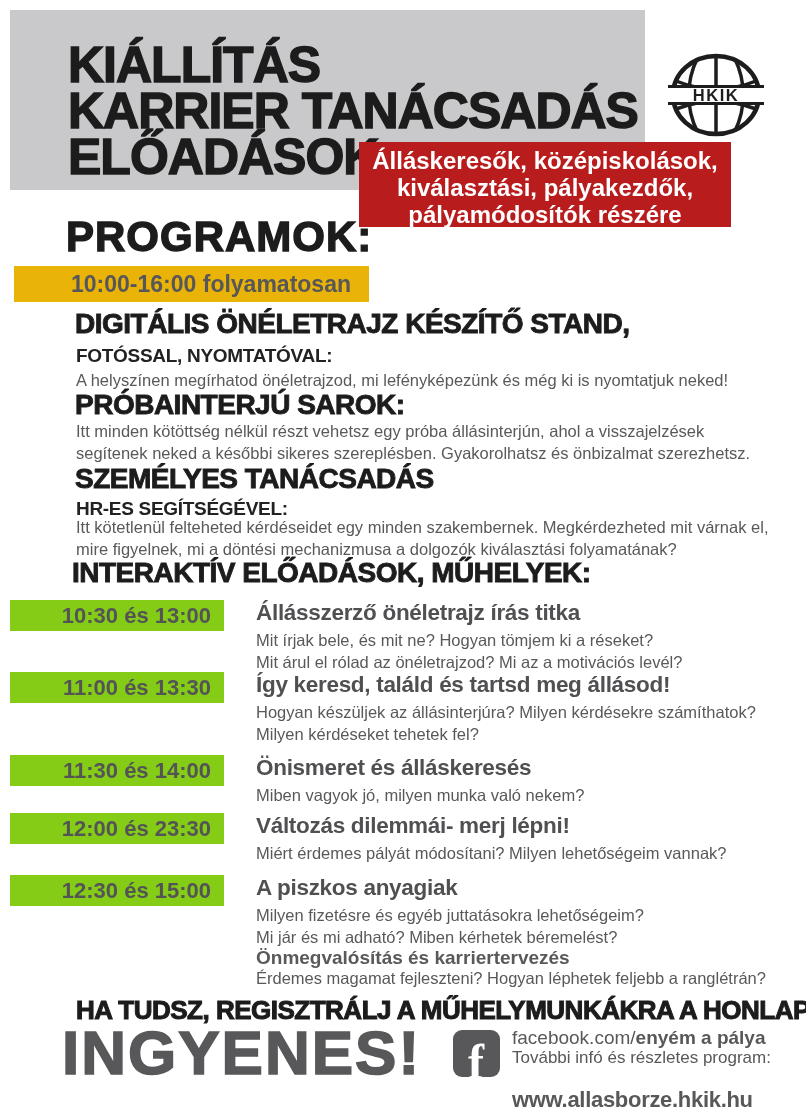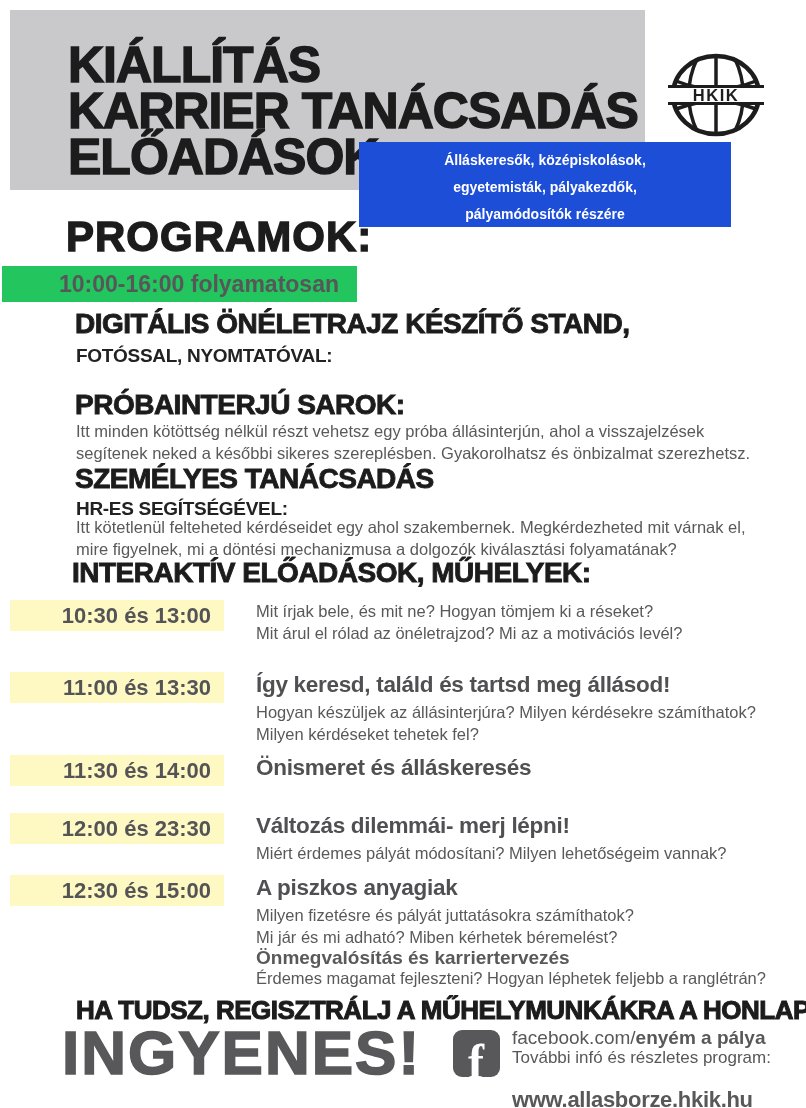--- a/index.html
+++ b/index.html
@@ -5,35 +5,35 @@
   html,body{margin:0;padding:0;background:#ffffff;}
   #poster{
     position:relative;width:806px;height:1108px;background:#ffffff;
     font-family:"Liberation Sans",sans-serif;overflow:hidden;
   }
   .abs{position:absolute;}
   
   .header-panel{left:10px;top:10px;width:635px;height:180px;background:#c9c9cb;}
   .main-title{left:68px;top:42px;color:#1c1c1c;font-weight:bold;font-size:50px;line-height:46px;
     letter-spacing:-1px;-webkit-text-stroke:1.4px #1c1c1c;white-space:nowrap;}
-  .audience-box{left:359px;top:142px;width:372px;height:85px;background:#1d4ed8;color:#ffffff;
-    text-align:center;font-size:14px;line-height:27px;font-weight:bold;padding-top:5px;box-sizing:border-box;}
+  .audience-box{left:359px;top:142px;width:372px;height:85px;background:#b91c1c;color:#ffffff;
+    text-align:center;font-size:24px;line-height:27px;font-weight:bold;padding-top:5px;box-sizing:border-box;}
   
   .h-programok{left:66px;top:216px;font-size:42px;line-height:42px;font-weight:bold;color:#1c1c1c;
     -webkit-text-stroke:1.4px #1c1c1c;letter-spacing:1px;white-space:nowrap;}
-  .hours-bar{left:2px;top:266px;width:355px;height:36px;background:#22c55e;}
+  .hours-bar{left:14px;top:266px;width:355px;height:36px;background:#eab308;}
   .hours-bar span{position:absolute;right:18px;top:0;line-height:36px;font-size:23px;font-weight:bold;color:#57575a;}
   .sec-title{font-size:28px;line-height:30px;font-weight:bold;color:#1c1c1c;-webkit-text-stroke:0.9px #1c1c1c;
     letter-spacing:-0.5px;white-space:nowrap;}
   .sec-sub{font-size:19px;line-height:22px;font-weight:bold;color:#222222;letter-spacing:-0.3px;white-space:nowrap;}
   .body-line{font-size:16.5px;line-height:21.5px;color:#59595b;white-space:nowrap;}
   .h-interactive{left:72px;top:558px;}
   
   .slot{left:0;top:0;width:806px;}
-  .time-bar{position:absolute;left:10px;top:0;width:214px;height:31px;background:#fef9c3;}
+  .time-bar{position:absolute;left:10px;top:0;width:214px;height:31px;background:#84cc16;}
   .time-bar span{position:absolute;right:13px;top:0;line-height:31px;font-size:22px;font-weight:bold;color:#545457;}
   .slot-content{position:absolute;left:256px;top:-2px;}
   .slot-title{font-size:22.5px;line-height:29px;font-weight:bold;color:#505053;letter-spacing:-0.3px;white-space:nowrap;}
   .slot-lines{margin-top:3px;}
   .slot-extra-title{font-size:19px;line-height:20px;font-weight:bold;color:#59595b;white-space:nowrap;}
   
   .register-line{left:76px;top:997px;font-size:26px;line-height:26px;font-weight:bold;color:#1c1c1c;
     -webkit-text-stroke:1px #1c1c1c;letter-spacing:-0.5px;white-space:nowrap;}
   .free-banner{left:62px;top:1022px;font-size:62px;line-height:62px;font-weight:bold;color:#58585a;
     -webkit-text-stroke:1.6px #58585a;letter-spacing:2px;white-space:nowrap;}
@@ -68,53 +68,55 @@
       <path d="M10,31 Q50,47 90,31" fill="none" stroke="#1d1d1d" stroke-width="3.5"></path>
       <path d="M10,59 Q50,44 90,59" fill="none" stroke="#1d1d1d" stroke-width="3.5"></path>
       <rect x="2" y="36.5" width="96" height="17" fill="#ffffff"></rect>
       <path d="M2,36.5 L98,36.5 M2,53.5 L98,53.5" stroke="#1d1d1d" stroke-width="3.2"></path>
       <text x="50" y="51" text-anchor="middle" font-family="Liberation Sans, sans-serif" font-weight="bold" font-size="16.5" letter-spacing="1.5" fill="#1d1d1d">HKIK</text>
     </svg>
   </div>
 
   <div class="abs audience-box">
     <div>Álláskeresők, középiskolások,</div>
-    <div>egyetemisták, pályakezdők,</div>
+    <div>kiválasztási, pályakezdők,</div>
     <div>pályamódosítók részére</div>
   </div>
 
   <div class="abs h-programok">PROGRAMOK:</div>
 
   <div class="abs hours-bar">
     <span>10:00-16:00 folyamatosan</span>
   </div>
 
   <div class="abs sec-title" style="left:75px;top:309px;">DIGITÁLIS ÖNÉLETRAJZ KÉSZÍTŐ STAND,</div>
   <div class="abs sec-sub" style="left:76px;top:345px;">FOTÓSSAL, NYOMTATÓVAL:</div>
+  <div class="abs body-line" style="left:76px;top:370px;">A helyszínen megírhatod önéletrajzod, mi lefényképezünk és még ki is nyomtatjuk neked!</div>
 
   <div class="abs sec-title" style="left:75px;top:390px;">PRÓBAINTERJÚ SAROK:</div>
   <div class="abs" style="left:76px;top:421px;">
     <div class="body-line">Itt minden kötöttség nélkül részt vehetsz egy próba állásinterjún, ahol a visszajelzések</div>
     <div class="body-line">segítenek neked a későbbi sikeres szereplésben. Gyakorolhatsz és önbizalmat szerezhetsz.</div>
   </div>
 
   <div class="abs sec-title" style="left:75px;top:464px;">SZEMÉLYES TANÁCSADÁS</div>
   <div class="abs sec-sub" style="left:76px;top:498px;">HR-ES SEGÍTSÉGÉVEL:</div>
   <div class="abs" style="left:76px;top:517px;">
-    <div class="body-line">Itt kötetlenül felteheted kérdéseidet egy ahol szakembernek. Megkérdezheted mit várnak el,</div>
+    <div class="body-line">Itt kötetlenül felteheted kérdéseidet egy minden szakembernek. Megkérdezheted mit várnak el,</div>
     <div class="body-line">mire figyelnek, mi a döntési mechanizmusa a dolgozók kiválasztási folyamatának?</div>
   </div>
 
   <div class="abs sec-title h-interactive">INTERAKTÍV ELŐADÁSOK, MŰHELYEK:</div>
 
   <div class="abs slot" style="top:600px;">
     <div class="time-bar">
       <span>10:30 és 13:00</span>
     </div>
     <div class="slot-content">
+      <div class="slot-title">Állásszerző önéletrajz írás titka</div>
       <div class="slot-lines">
         <div class="body-line">Mit írjak bele, és mit ne? Hogyan tömjem ki a réseket?</div>
         <div class="body-line">Mit árul el rólad az önéletrajzod? Mi az a motivációs levél?</div>
       </div>
     </div>
   </div>
 
   <div class="abs slot" style="top:672px;">
     <div class="time-bar">
       <span>11:00 és 13:30</span>
@@ -127,20 +129,23 @@
       </div>
     </div>
   </div>
 
   <div class="abs slot" style="top:755px;">
     <div class="time-bar">
       <span>11:30 és 14:00</span>
     </div>
     <div class="slot-content">
       <div class="slot-title">Önismeret és álláskeresés</div>
+      <div class="slot-lines">
+        <div class="body-line">Miben vagyok jó, milyen munka való nekem?</div>
+      </div>
     </div>
   </div>
 
   <div class="abs slot" style="top:813px;">
     <div class="time-bar">
       <span>12:00 és 23:30</span>
     </div>
     <div class="slot-content">
       <div class="slot-title">Változás dilemmái- merj lépni!</div>
       <div class="slot-lines">
@@ -149,21 +154,21 @@
     </div>
   </div>
 
   <div class="abs slot" style="top:875px;">
     <div class="time-bar">
       <span>12:30 és 15:00</span>
     </div>
     <div class="slot-content">
       <div class="slot-title">A piszkos anyagiak</div>
       <div class="slot-lines">
-        <div class="body-line">Milyen fizetésre és pályát juttatásokra számíthatok?</div>
+        <div class="body-line">Milyen fizetésre és egyéb juttatásokra lehetőségeim?</div>
         <div class="body-line">Mi jár és mi adható?  Miben kérhetek béremelést?</div>
       </div>
       <div class="slot-extra-title">Önmegvalósítás és karriertervezés</div>
       <div class="body-line">Érdemes magamat fejleszteni? Hogyan léphetek feljebb a ranglétrán?</div>
     </div>
   </div>
 
   <div class="abs register-line">HA TUDSZ, REGISZTRÁLJ A MŰHELYMUNKÁKRA A HONLAPON!</div>
   <div class="abs free-banner">INGYENES!</div>
 

